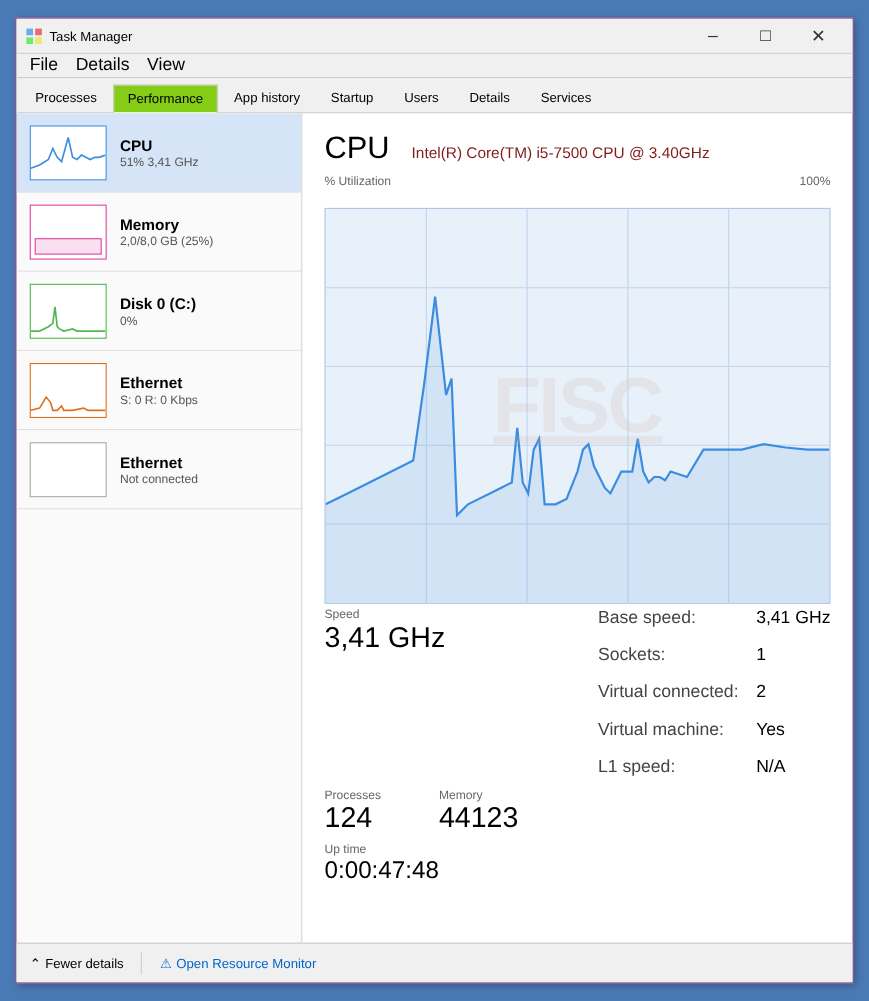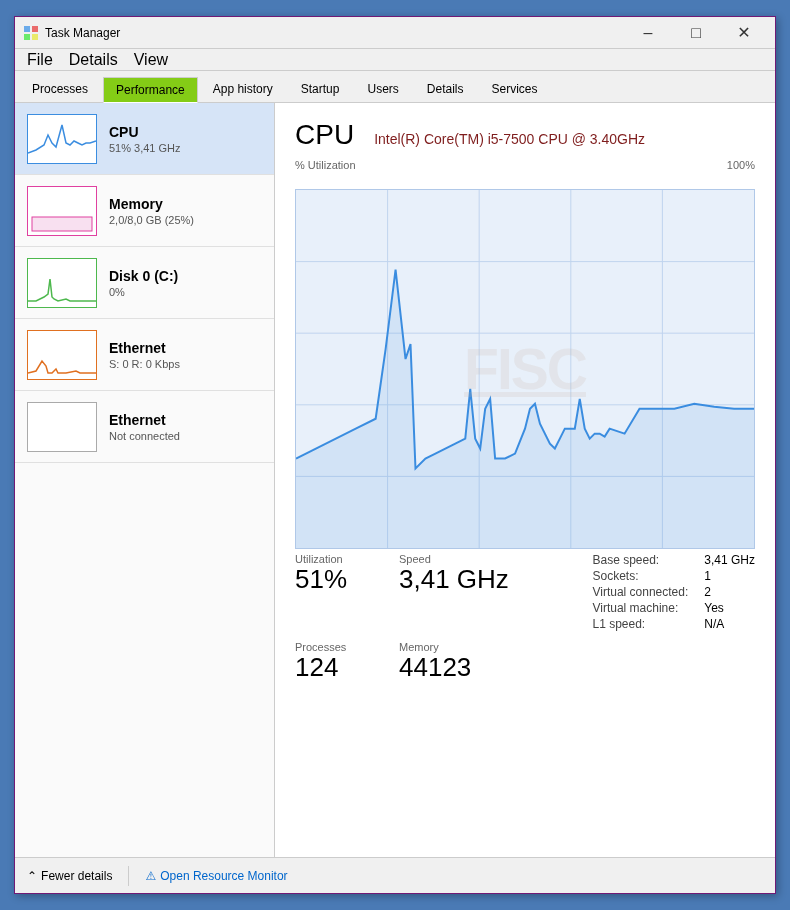--- a/index.html
+++ b/index.html
@@ -229,22 +229,22 @@
     .stat-value {
       font-size: 26px;
       font-weight: 300;
       color: #000;
       line-height: 1.1;
     }
     .stats-right {
       margin-left: auto;
       display: grid;
       grid-template-columns: auto auto;
-      gap: 2px 16px;
-      font-size: 12px;
+      gap: 16px 16px;
+      font-size: 16px;
     }
     .stats-right .key { color: #444; }
     .stats-right .val { color: #000; font-weight: 500; }
     .uptime-section {
       margin-top: 8px;
     }
     .uptime-label {
       font-size: 11px;
       color: #666;
     }
@@ -282,21 +282,21 @@
       cursor: pointer;
       text-decoration: none;
     }
     .separator { width: 1px; height: 20px; background: #ccc; }
     
     .watermark {
       position: absolute;
       top: 50%;
       left: 50%;
       transform: translate(-50%, -50%);
-      font-size: 57px;
+      font-size: 71px;
       font-weight: 900;
       color: rgba(200, 180, 160, 0.18);
       pointer-events: none;
       white-space: nowrap;
       letter-spacing: -2px;
       text-decoration: underline;
     }
   </style>
 </head>
 <body>
@@ -428,24 +428,20 @@
           <polyline points="0,270 20,260 40,250 60,240 80,230 90,160 100,80 110,170 115,155 120,280 130,270 140,265 150,260 160,255 170,250 175,200 180,250 185,260 190,220 195,210 200,270 210,270 220,265 230,240 235,220 240,215 245,235 255,255 260,260 265,250 270,240 280,240 285,210 290,240 295,250 300,245 305,245 310,248 315,240 330,245 345,220 360,220 380,220 400,215 420,218 440,220 460,220" fill="none" stroke="#3b8de0" stroke-width="2"></polyline>
 
           <polygon points="0,270 20,260 40,250 60,240 80,230 90,160 100,80 110,170 115,155 120,280 130,270 140,265 150,260 160,255 170,250 175,200 180,250 185,260 190,220 195,210 200,270 210,270 220,265 230,240 235,220 240,215 245,235 255,255 260,260 265,250 270,240 280,240 285,210 290,240 295,250 300,245 305,245 310,248 315,240 330,245 345,220 360,220 380,220 400,215 420,218 440,220 460,220 460,360 0,360" fill="rgba(59,141,224,0.12)"></polygon>
         </svg>
       </div>
 
 
       <div class="stats-section">
         <div class="stats-left">
           <div class="stat-group">
-            <div class="stat-label">Utilization</div>
-            <div class="stat-value">51%</div>
-          </div>
-          <div class="stat-group">
             <div class="stat-label">Speed</div>
             <div class="stat-value">3,41 GHz</div>
           </div>
         </div>
         <div class="stats-right">
           <span class="key">Base speed:</span>
           <span class="val">3,41 GHz</span>
           <span class="key">Sockets:</span>
           <span class="val">1</span>
           <span class="key">Virtual connected:</span>
@@ -461,20 +457,24 @@
         <div class="stat-group">
           <div class="stat-label">Processes</div>
           <div class="stat-value">124</div>
         </div>
         <div class="stat-group">
           <div class="stat-label">Memory</div>
           <div class="stat-value">44123</div>
         </div>
       </div>
 
+      <div class="uptime-section">
+        <div class="uptime-label">Up time</div>
+        <div class="uptime-value">0:00:47:48</div>
+      </div>
     </div>
   </div>
 
   <div class="footer">
     <button class="footer-btn">
       <span>⌃</span>
       <span>Fewer details</span>
     </button>
     <div class="separator"></div>
     <a class="footer-link">

